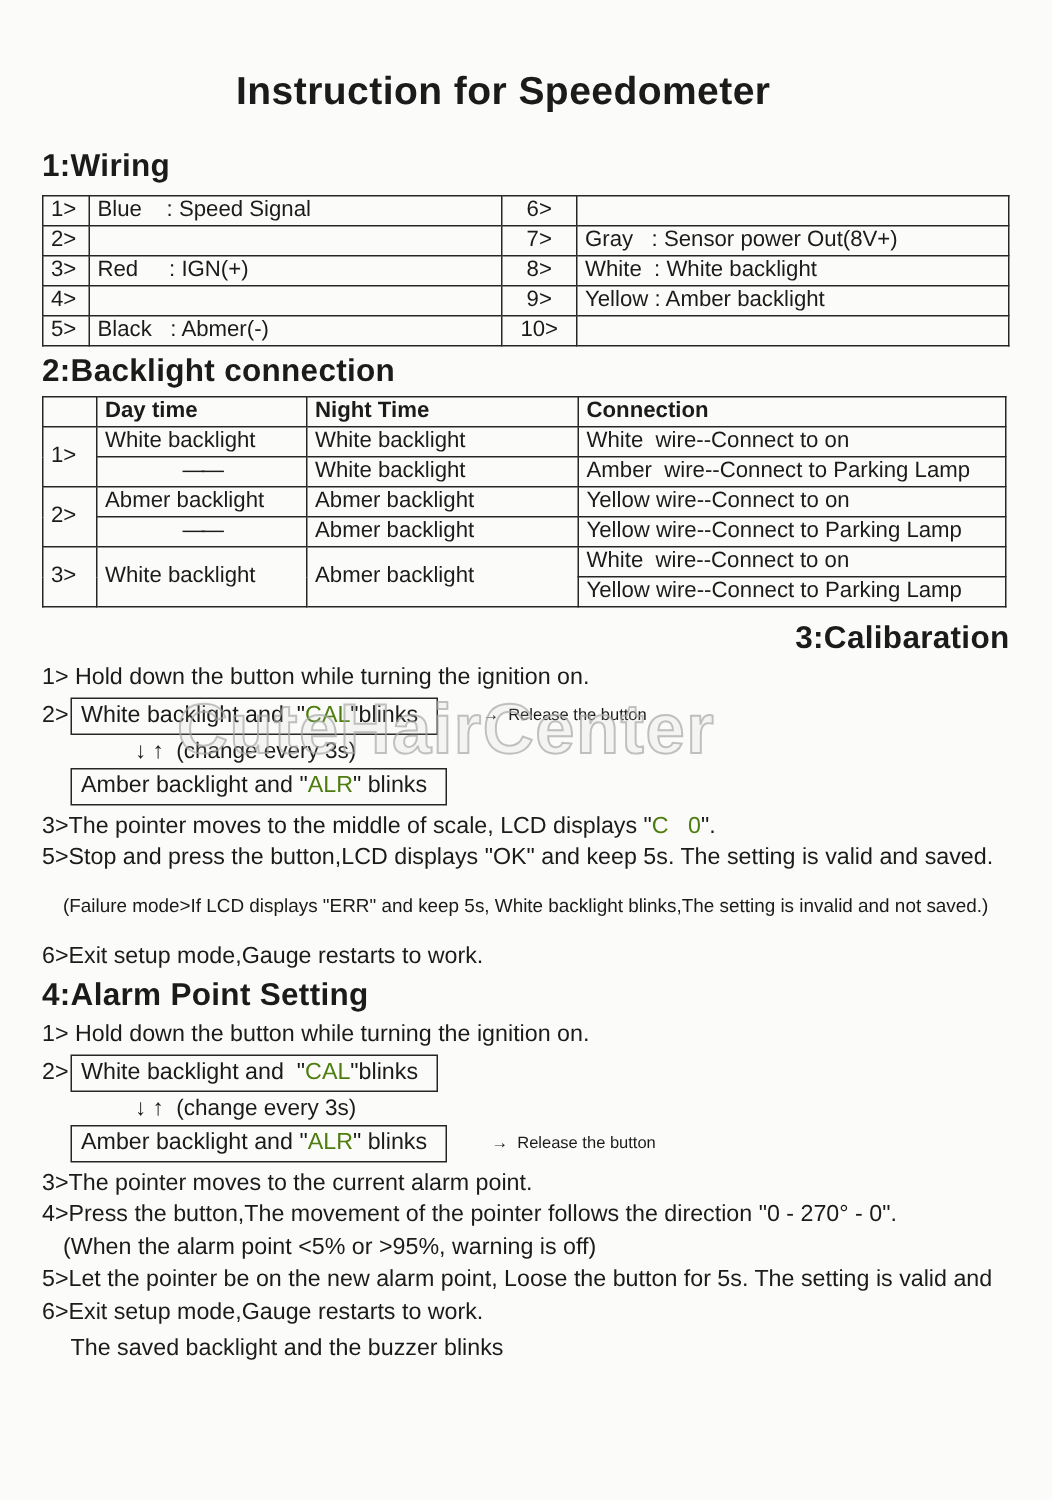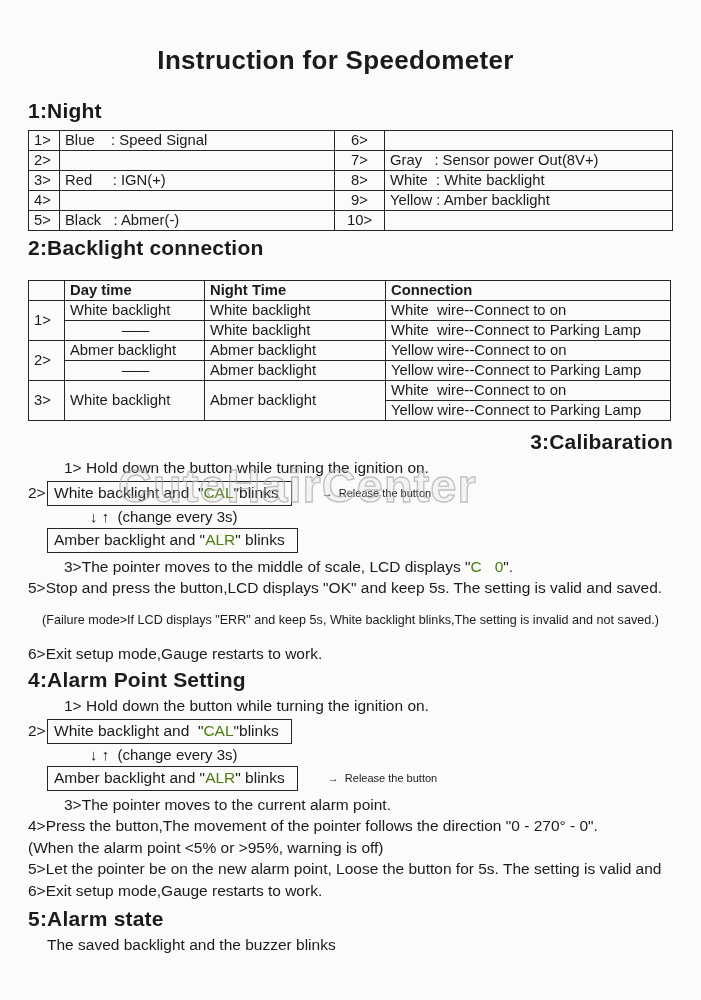--- a/index.html
+++ b/index.html
@@ -26,41 +26,41 @@
 
   table{border-collapse:collapse;table-layout:fixed;}
   .tbl td{
     border:1.6px solid #262626;
     padding:0 5px;height:19px;
     font-size:14.8px;line-height:17px;
     white-space:pre;overflow:hidden;
     vertical-align:middle;
   }
   .wiring{margin-top:7px;width:644px;}
-  .backlight{margin-top:20px;width:642px;}
+  .backlight{margin-top:4px;width:642px;}
   .num{padding:0 2px 0 3px;}
   .c{text-align:center;padding:0 1px;}
   .hdr{font-weight:bold;}
   .dash{text-align:center;letter-spacing:-2px;}
 
   .step{font-size:15.5px;line-height:21.5px;white-space:pre-wrap;margin:0;}
-  .mt{margin-top:3px;margin-left:36px;}
+  .mt{margin-top:3px;}
   .steprow{display:flex;align-items:center;margin-top:2px;}
   .steplabel{width:19px;flex:none;font-size:15.5px;}
   .spacer{width:19px;flex:none;}
   .box{
     border:1.6px solid #262626;
     padding:1px 12px 2px 6px;
     font-size:15.5px;line-height:20px;white-space:pre;
     background:transparent;
   }
   .release{margin-left:30px;font-size:11px;white-space:pre;}
   .change{margin:1px 0 1px 62px;font-size:15px;line-height:19px;white-space:pre;}
   .small{font-size:12.6px;line-height:19px;margin-left:14px;white-space:pre-wrap;}
-  .indent{}
+  .indent{margin-left:14px;}
   .indent2{margin-left:19px;}
   .gray{color:#4d7c0f;}
   .watermark{
     position:absolute;left:118px;top:458px;z-index:5;
     font-size:47px;font-weight:bold;
     letter-spacing:1px;
     color:rgba(200,200,200,0.12);
     -webkit-text-stroke:1.3px rgba(168,168,168,0.7);
     pointer-events:none;
     white-space:nowrap;
@@ -68,21 +68,21 @@
 </style>
 </head>
 <body>
 
 <div class="page">
 
   <div class="watermark">CuteHairCenter</div>
 
   <h1 class="title">Instruction for Speedometer</h1>
 
-  <h2 class="h-wiring">1:Night</h2>
+  <h2 class="h-wiring">1:Wiring</h2>
 
   <table class="tbl wiring">
     <colgroup>
         <col style="width:31px">
         <col style="width:275px">
         <col style="width:50px">
         <col style="width:288px">
       </colgroup>
     <tbody>
         <tr>
@@ -136,21 +136,21 @@
     </tr>
     <tr>
       <td class="num" rowspan="2">1&gt;</td>
       <td>White backlight</td>
       <td>White backlight</td>
       <td>White  wire--Connect to on</td>
     </tr>
     <tr>
       <td class="dash">——</td>
       <td>White backlight</td>
-      <td>White  wire--Connect to Parking Lamp</td>
+      <td>Amber  wire--Connect to Parking Lamp</td>
     </tr>
     <tr>
       <td class="num" rowspan="2">2&gt;</td>
       <td>Abmer backlight</td>
       <td>Abmer backlight</td>
       <td>Yellow wire--Connect to on</td>
     </tr>
     <tr>
       <td class="dash">——</td>
       <td>Abmer backlight</td>
@@ -210,16 +210,15 @@
     <span class="box"><span>Amber backlight and "</span><span class="gray">ALR</span><span>" blinks</span></span>
     <span class="release">→  Release the button</span>
   </div>
 
   <p class="step mt">3&gt;The pointer moves to the current alarm point.</p>
   <p class="step">4&gt;Press the button,The movement of the pointer follows the direction "0 - 270° - 0".</p>
   <p class="step indent">(When the alarm point &lt;5% or &gt;95%, warning is off)</p>
   <p class="step">5&gt;Let the pointer be on the new alarm point, Loose the button for 5s. The setting is valid and</p>
   <p class="step">6&gt;Exit setup mode,Gauge restarts to work.</p>
 
-  <h2 class="h-state">5:Alarm state</h2>
   <p class="step mt indent2">The saved backlight and the buzzer blinks</p>
 
 </div>
 
 </body></html>

